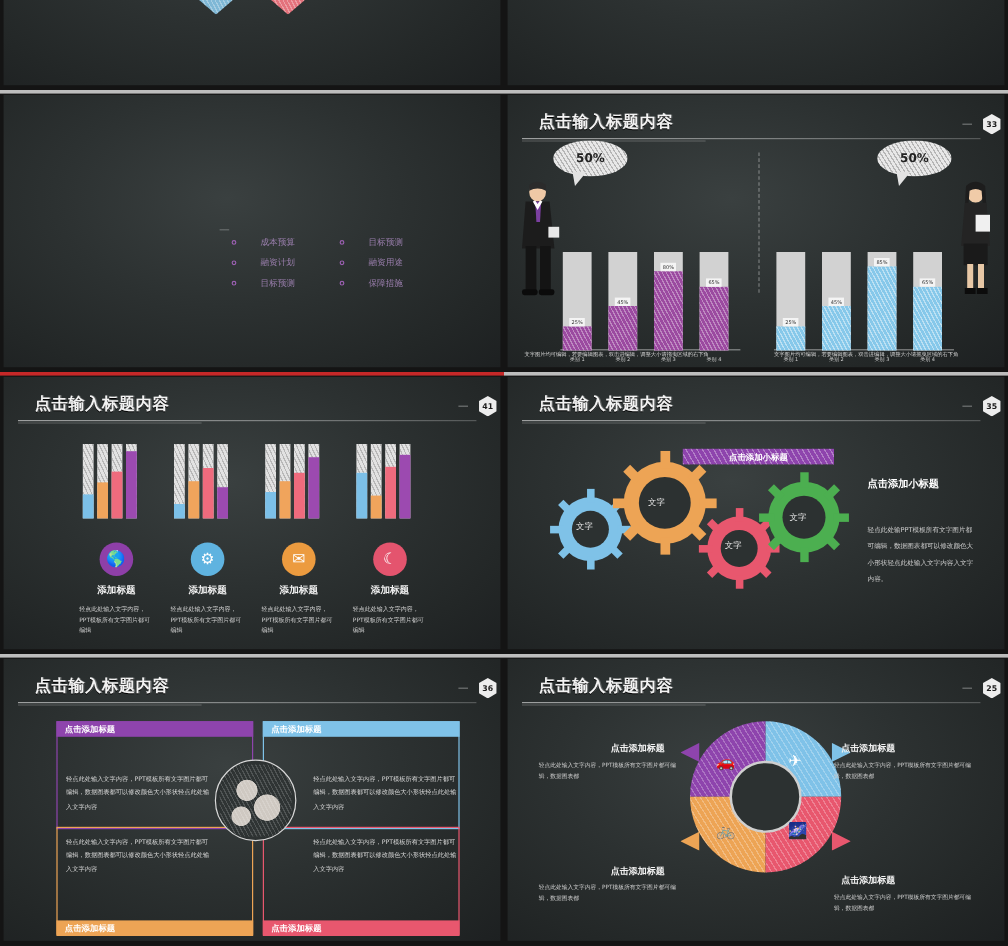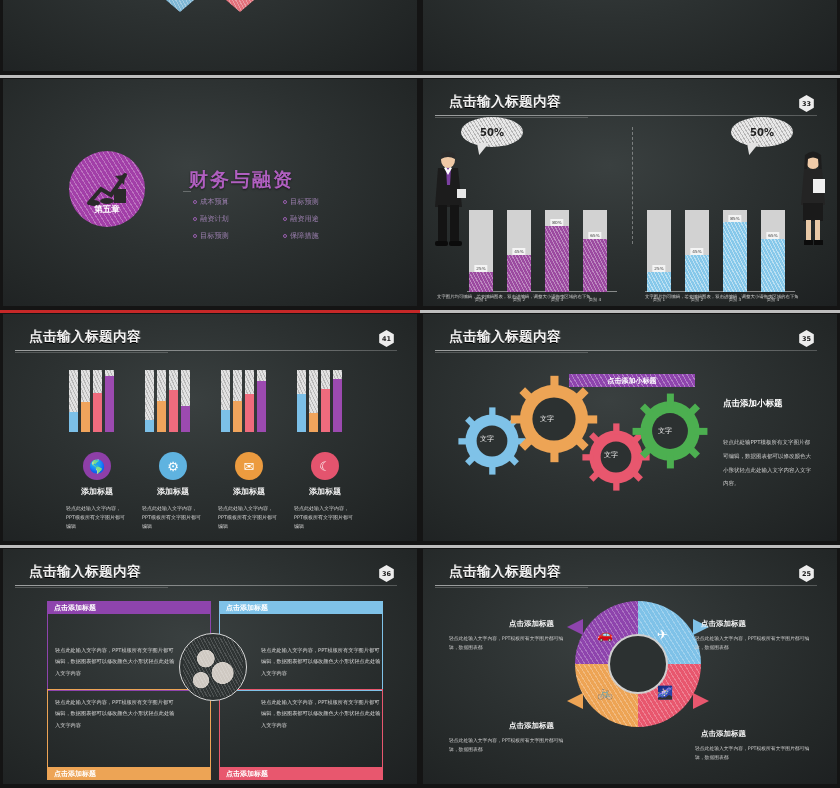--- a/index.html
+++ b/index.html
@@ -21,21 +21,21 @@
 
   
   .sl-title { position:absolute; left:26px; top:14px; color:#f2f2f2;
     font-size:13.5px; font-weight:bold; letter-spacing:.5px;
     text-shadow:0 1px 0 #000,1px 0 0 rgba(255,255,255,.25); }
   .title-rule { position:absolute; left:12px; right:20px; top:36px; height:1px;
     background:linear-gradient(to right,rgba(255,255,255,.55),rgba(255,255,255,.22)); }
   .title-rule:after { content:""; position:absolute; left:0; top:2px; width:40%;
     height:1px; background:rgba(255,255,255,.20); }
 
-  .pagebadge { position:absolute; right:22px; top:16px; width:17px; height:17px;
+  .pagebadge { position:absolute; right:2px; top:16px; width:17px; height:17px;
      background:#ededed; color:#1b1b1b; font-size:6.5px; font-weight:bold;
      display:flex; align-items:center; justify-content:center;
      clip-path:polygon(50% 0,93% 25%,93% 75%,50% 100%,7% 75%,7% 25%);
      box-shadow:0 0 4px rgba(0,0,0,.8); }
   .badge-stem { position:absolute; right:27px; top:24px; width:8px; height:1px;
      background:rgba(255,255,255,.35); }
 
   
   .scrib { position:relative; }
   .scrib:after { content:""; position:absolute; inset:0; pointer-events:none;
@@ -51,21 +51,21 @@
      background-image:repeating-linear-gradient(58deg,rgba(255,255,255,.28) 0 1px,rgba(255,255,255,0) 1px 4px); }
   .ch-arrow { position:absolute; left:16px; top:16px; width:46px; height:42px; }
   .ch-num { position:absolute; left:0; right:0; bottom:11px; text-align:center;
      color:#fff; font-size:8.5px; font-weight:bold; }
   .ch-title { position:absolute; left:186px; top:88px; font-size:19px; font-weight:bold;
      color:#b05fc0; letter-spacing:2px; text-shadow:0 1px 2px rgba(0,0,0,.6); }
   .ch-rule { position:absolute; left:180px; top:112px; width:8px; height:1px;
      background:rgba(255,255,255,.25); }
   .ch-list { position:absolute; left:190px; top:118px; width:180px;
      display:grid; grid-template-columns:1fr 1fr; row-gap:7px; }
-  .ch-item { color:#9b7fae; font-size:7.2px; display:flex; align-items:center; gap:3px; }
+  .ch-item { color:#9b7fae; font-size:7.2px; display:flex; align-items:center; gap:20px; }
   .ch-dot { width:4px; height:4px; border:1px solid #9a5fb0; border-radius:50%;
      display:inline-block; }
 
   
   .divider-v { position:absolute; left:209px; top:48px; bottom:62px; width:1px;
      border-left:1px dashed rgba(255,255,255,.35); }
   .bartrack { position:absolute; bottom:14px; width:24px; height:82px; background:#d2d2d2; }
   .barfill { position:absolute; left:0; bottom:0; width:100%; }
   .barfill.p { background:#9b4aa0;
      background-image:repeating-linear-gradient(62deg,rgba(255,255,255,.35) 0 1px,rgba(255,255,255,0) 1px 3px); }
@@ -165,31 +165,20 @@
       
       
       
       
     </div>
   </div>
 
   <div class="cell">
     <div class="sep-top"></div>
     <div class="slide">
-      <div class="ch-circle">
-        <svg class="ch-arrow" viewBox="0 0 46 42">
-          <path d="M4 36 L16 22 L26 28 L40 8" stroke="#2a2a2a" stroke-width="4" fill="none" stroke-linecap="round"></path>
-          <path d="M40 8 L30 9 L39 18 Z" fill="#2a2a2a"></path>
-          <ellipse cx="9" cy="36" rx="6" ry="3" fill="#2a2a2a"></ellipse>
-          <ellipse cx="22" cy="34" rx="7" ry="3" fill="#2a2a2a"></ellipse>
-          <rect x="29" y="22" width="12" height="14" fill="#2a2a2a"></rect>
-        </svg>
-        <div class="ch-num">第五章</div>
-      </div>
-      <div class="ch-title">财务与融资</div>
       <div class="ch-rule"></div>
       <div class="ch-list">
         <div class="ch-item">
             <span class="ch-dot"></span>
             <span>成本预算</span>
           </div>
         <div class="ch-item">
             <span class="ch-dot"></span>
             <span>目标预测</span>
           </div>

